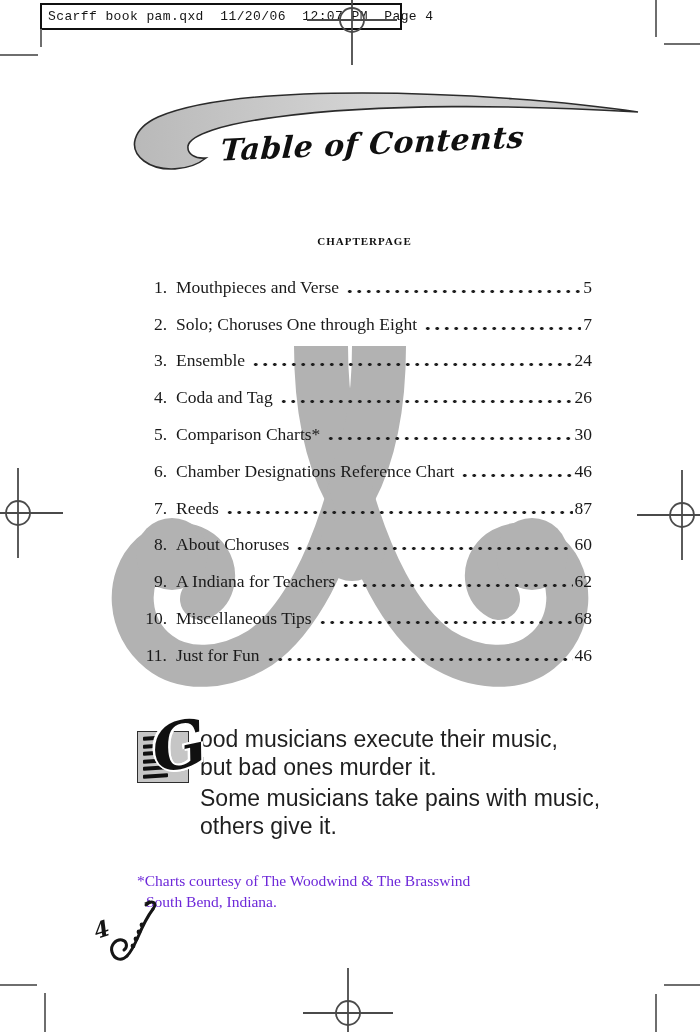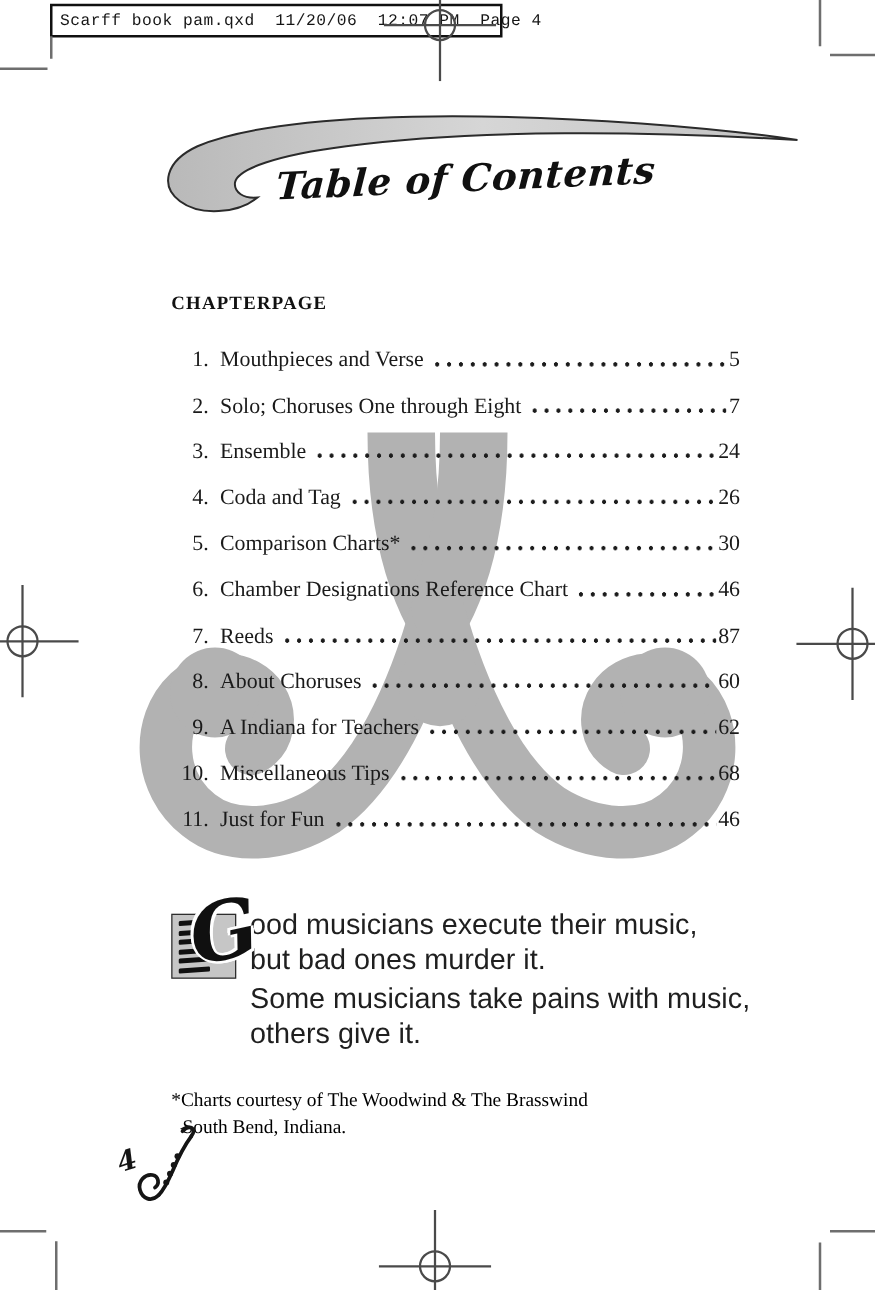--- a/index.html
+++ b/index.html
@@ -35,22 +35,22 @@
     font-family:"DejaVu Serif", serif;
     font-style:italic;font-weight:bold;font-size:30px;color:#101010;
     transform:rotate(-2.5deg) skewX(-6deg);
     letter-spacing:.5px;
   }
   
   #watermark{position:absolute;left:88px;top:336px;width:520px;height:360px;z-index:0;}
   
   #toc-head{
     position:absolute;left:137px;top:235px;width:455px;z-index:2;
-    display:flex;justify-content:flex-start;
-    font-weight:bold;font-size:15px;letter-spacing:1px;color:#111;
+    display:flex;justify-content:center;
+    font-weight:bold;font-size:11px;letter-spacing:1px;color:#111;
   }
   #toc-list{position:absolute;left:137px;top:261px;width:455px;z-index:2;}
   .toc-row{display:flex;align-items:flex-end;height:36.8px;font-size:17.5px;color:#1a1a1a;}
   .toc-num{width:30px;text-align:right;flex:none;}
   .toc-title{flex:none;padding-left:9px;white-space:nowrap;}
   .leader{
     flex:1;height:5px;margin:0 2px 4px 6px;
     background-image:radial-gradient(circle, #1c1c1c 1.5px, transparent 1.9px);
     background-size:9.5px 5px;background-repeat:repeat-x;background-position:left bottom;
   }
@@ -67,21 +67,21 @@
   #dropcap-g{
     position:absolute;left:15px;top:-12px;z-index:3;
     font-family:"DejaVu Serif", serif;font-style:italic;font-weight:bold;
     font-size:64px;line-height:64px;color:#101010;
     transform:rotate(-12deg);
     text-shadow:-2px 0 0 #fff,2px 0 0 #fff,0 -2px 0 #fff,0 2px 0 #fff,-2px -2px 0 #fff,2px 2px 0 #fff;
   }
   .quote-line{margin-left:63px;}
   .quote-line.second{margin-top:0;}
   
-  #footnote{position:absolute;left:137px;top:870px;z-index:2;font-size:15.5px;line-height:21px;color:#000000;}
+  #footnote{position:absolute;left:137px;top:870px;z-index:2;font-size:15.5px;line-height:21px;color:#6d28d9;}
   #footnote .fn2{margin-left:9px;}
   
   #sax-block{position:absolute;left:94px;top:898px;width:70px;height:70px;z-index:2;}
   #hand-number{
     position:absolute;left:0px;top:18px;
     font-family:"DejaVu Serif", serif;font-style:italic;font-weight:bold;
     font-size:22px;color:#151515;transform:rotate(-18deg);
   }
   #sax-icon{position:absolute;left:14px;top:0;}
 </style>

